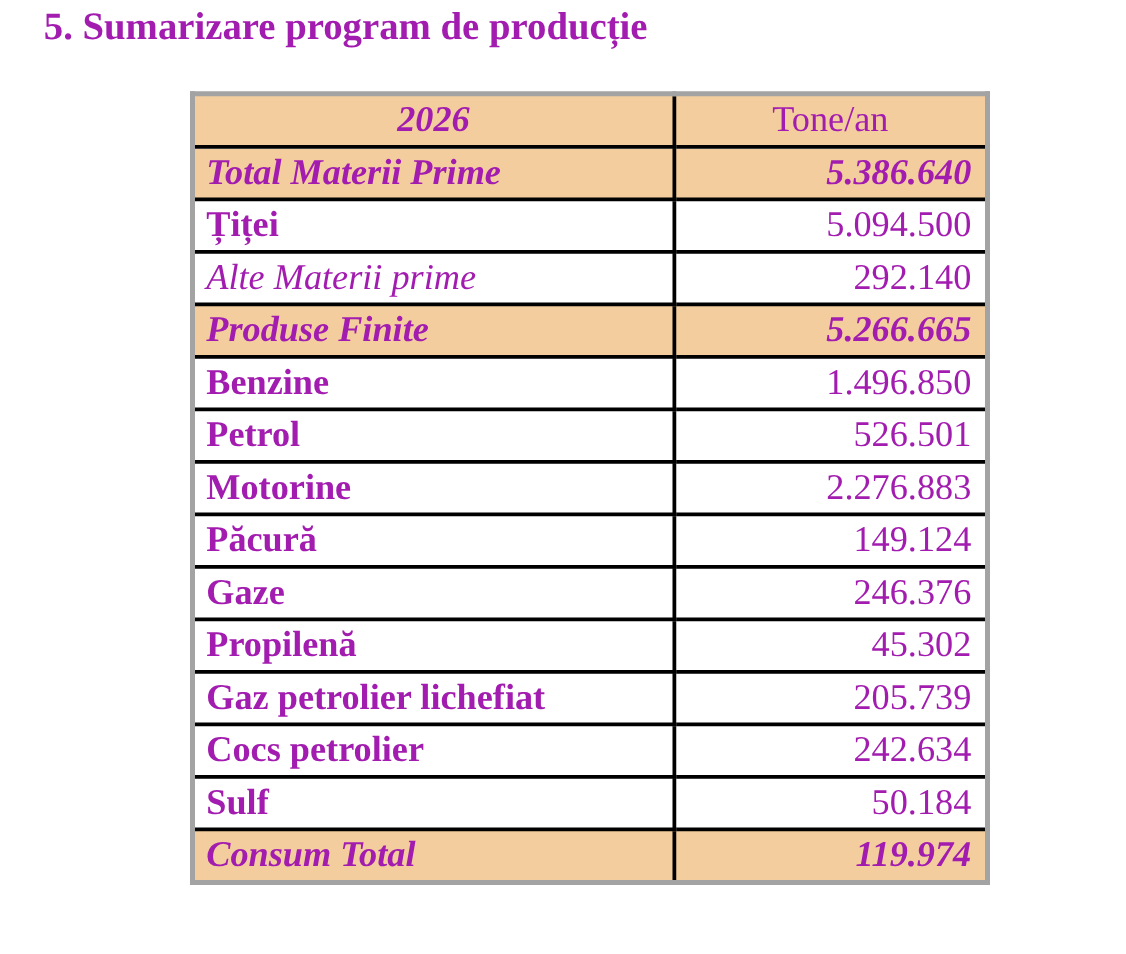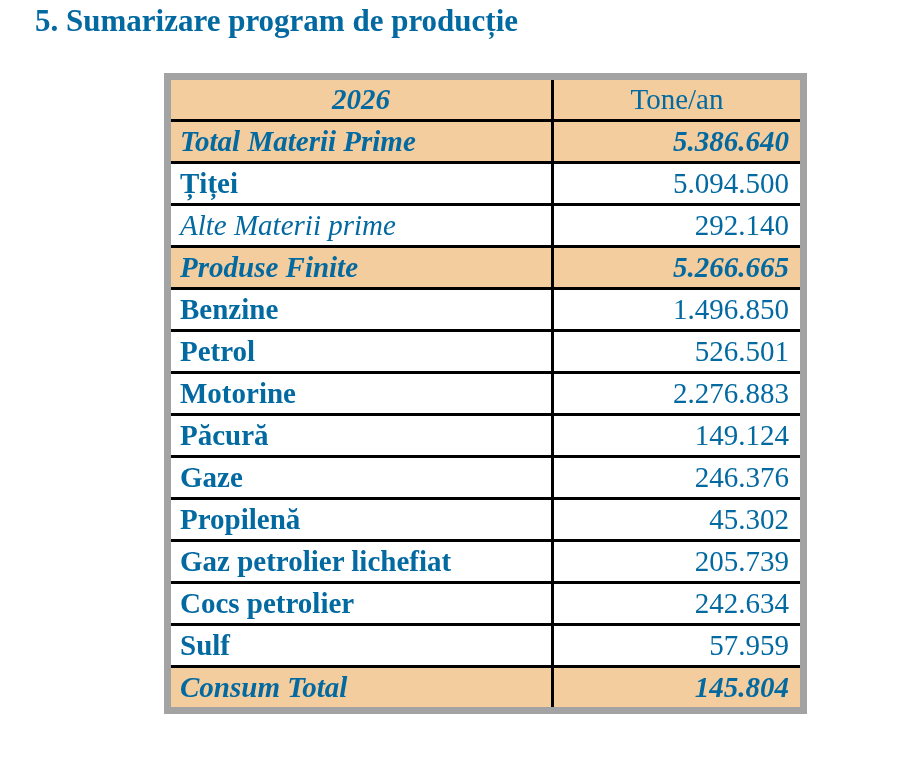--- a/index.html
+++ b/index.html
@@ -6,41 +6,41 @@
     margin: 0;
     padding: 0;
     background: #ffffff;
   }
   .page {
     position: relative;
     width: 901px;
     height: 763px;
     background: #ffffff;
     font-family: "Liberation Serif", serif;
-    color: #0369a1;
+    color: #a21caf;
     overflow: hidden;
   }
   .doc-heading {
     position: absolute;
     left: 35px;
     top: 2px;
     margin: 0;
     font-size: 31px;
     font-weight: 700;
     line-height: 38px;
     white-space: nowrap;
   }
   table.prod-table {
     position: absolute;
-    left: 164px;
+    left: 152px;
     top: 73px;
     width: 636px;
     border-collapse: collapse;
     table-layout: fixed;
-    border: 7px solid #a3a3a3;
+    border: 4px solid #a3a3a3;
   }
   .prod-table col.c-label { width: 385px; }
   .prod-table col.c-value { width: 251px; }
   .prod-table th,
   .prod-table td {
     border: 3px solid #000000;
     height: 39px;
     font-size: 29px;
     line-height: 1.1;
     vertical-align: middle;
@@ -148,22 +148,22 @@
       <tr>
         <td class="label">Gaz petrolier lichefiat</td>
         <td class="value">205.739</td>
       </tr>
       <tr>
         <td class="label">Cocs petrolier</td>
         <td class="value">242.634</td>
       </tr>
       <tr>
         <td class="label">Sulf</td>
-        <td class="value">57.959</td>
+        <td class="value">50.184</td>
       </tr>
       <tr class="section">
         <td class="label">Consum Total</td>
-        <td class="value">145.804</td>
+        <td class="value">119.974</td>
       </tr>
     </tbody>
   </table>
 
 </div>
 
 </body></html>

